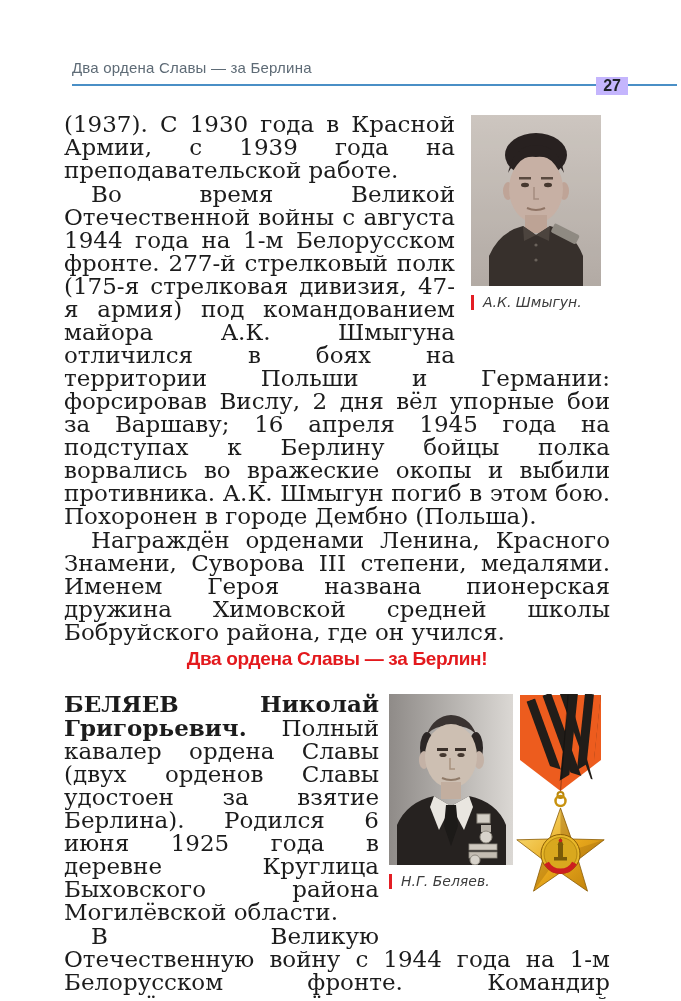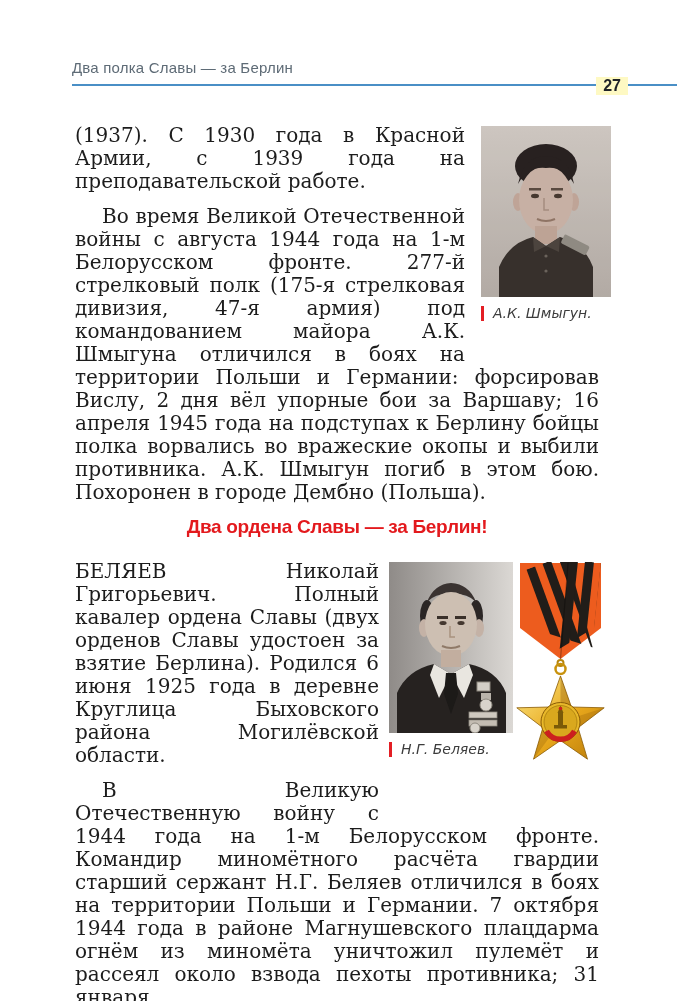--- a/index.html
+++ b/index.html
@@ -4,55 +4,55 @@
 <style>
   html,body{margin:0;padding:0;background:#ffffff;}
   body{width:681px;height:1001px;overflow:hidden;position:relative;
        font-family:"DejaVu Serif", serif;color:#1c1c1c;}
 
   
   .running-head{position:absolute;top:58px;left:72px;right:4px;height:26px;
                 border-bottom:2px solid #4a8fc6;}
   .rh-title{font-family:"Liberation Sans", sans-serif;font-size:15px;
             color:#5e6b76;letter-spacing:.2px;}
-  .rh-num{position:absolute;right:49px;bottom:-11px;background:#fef9c3;
+  .rh-num{position:absolute;right:49px;bottom:-11px;background:#c4b5fd;
           padding:0 7px;font-family:"Liberation Sans", sans-serif;
           font-weight:bold;font-size:16px;color:#1f2328;}
 
   
   main{position:absolute;top:112px;left:63px;width:548px;}
-  p{margin:12px;font-size:20px;line-height:23px;text-align:justify;
+  p{margin:1px;font-size:23px;line-height:23px;text-align:justify;
     text-indent:27px;hyphens:auto;-webkit-hyphens:auto;}
   p.noindent{text-indent:0;}
-  .lead b{font-weight:normal;}
+  .lead b{font-weight:bold;}
 
   
   figure{margin:0;}
-  .fig1{float:right;width:130px;margin:2px 0 44px 16px;}
+  .fig1{float:right;width:130px;margin:2px 10px 44px 16px;}
   .fig2{float:right;width:222px;margin:2px 0 30px 10px;
         display:flex;align-items:flex-start;gap:0;}
   .photocol{width:124px;}
   figcaption{margin-top:8px;display:flex;align-items:center;}
   .capbar{display:inline-block;width:3px;height:15px;background:#e31e24;
           margin-right:9px;flex:none;}
   .captext{font-family:"DejaVu Sans", sans-serif;font-style:italic;
            font-size:14px;color:#3c3c3c;white-space:nowrap;}
 
   
   .red-head{clear:both;margin:4px 0 22px 0;text-align:center;
             font-family:"Liberation Sans", sans-serif;font-weight:bold;
             font-size:19px;color:#e3191d;letter-spacing:-.3px;}
 
   svg{display:block;}
 </style>
 </head>
 <body>
 
 <header class="running-head">
-  <span class="rh-title">Два полка Славы — за Берлин</span>
+  <span class="rh-title">Два ордена Славы — за Берлина</span>
   <span class="rh-num">27</span>
 </header>
 
 <main>
 
   <section>
     <figure class="fig1">
       <svg width="130" height="171" viewBox="0 0 130 171">
         <defs>
           <linearGradient id="p1bg" x1="0" y1="0" x2="0" y2="1">
@@ -81,20 +81,21 @@
         <circle cx="65" cy="130" r="1.6" fill="#6b635c"></circle>
         <circle cx="65" cy="145" r="1.6" fill="#6b635c"></circle>
       </svg>
       <figcaption>
         <span class="capbar"></span>
         <span class="captext">А.К. Шмыгун.</span>
       </figcaption>
     </figure>
     <p class="noindent">(1937). С 1930 года в Красной Армии, с 1939 года на преподавательской работе.</p>
     <p>Во время Великой Отечественной войны с августа 1944 года на 1-м Белорусском фронте. 277-й стрелковый полк (175-я стрелковая дивизия, 47-я армия) под командованием майора А.К. Шмыгуна отличился в боях на территории Польши и Германии: форсировав Вислу, 2 дня вёл упорные бои за Варшаву; 16 апреля 1945 года на подступах к Берлину бойцы полка ворвались во вражеские окопы и выбили противника. А.К. Шмыгун погиб в этом бою. Похоронен в городе Дембно (Польша).</p>
+    <p>Награждён орденами Ленина, Красного Знамени, Суворова III степени, медалями. Именем Героя названа пионерская дружина Химовской средней школы Бобруйского района, где он учился.</p>
   </section>
 
   <h2 class="red-head">Два ордена Славы — за Берлин!</h2>
 
   <section>
     <figure class="fig2">
       <div class="photocol">
         <svg width="124" height="171" viewBox="0 0 124 171">
           <defs>
             <linearGradient id="p2bg" x1="0" y1="0" x2="1" y2="0">

